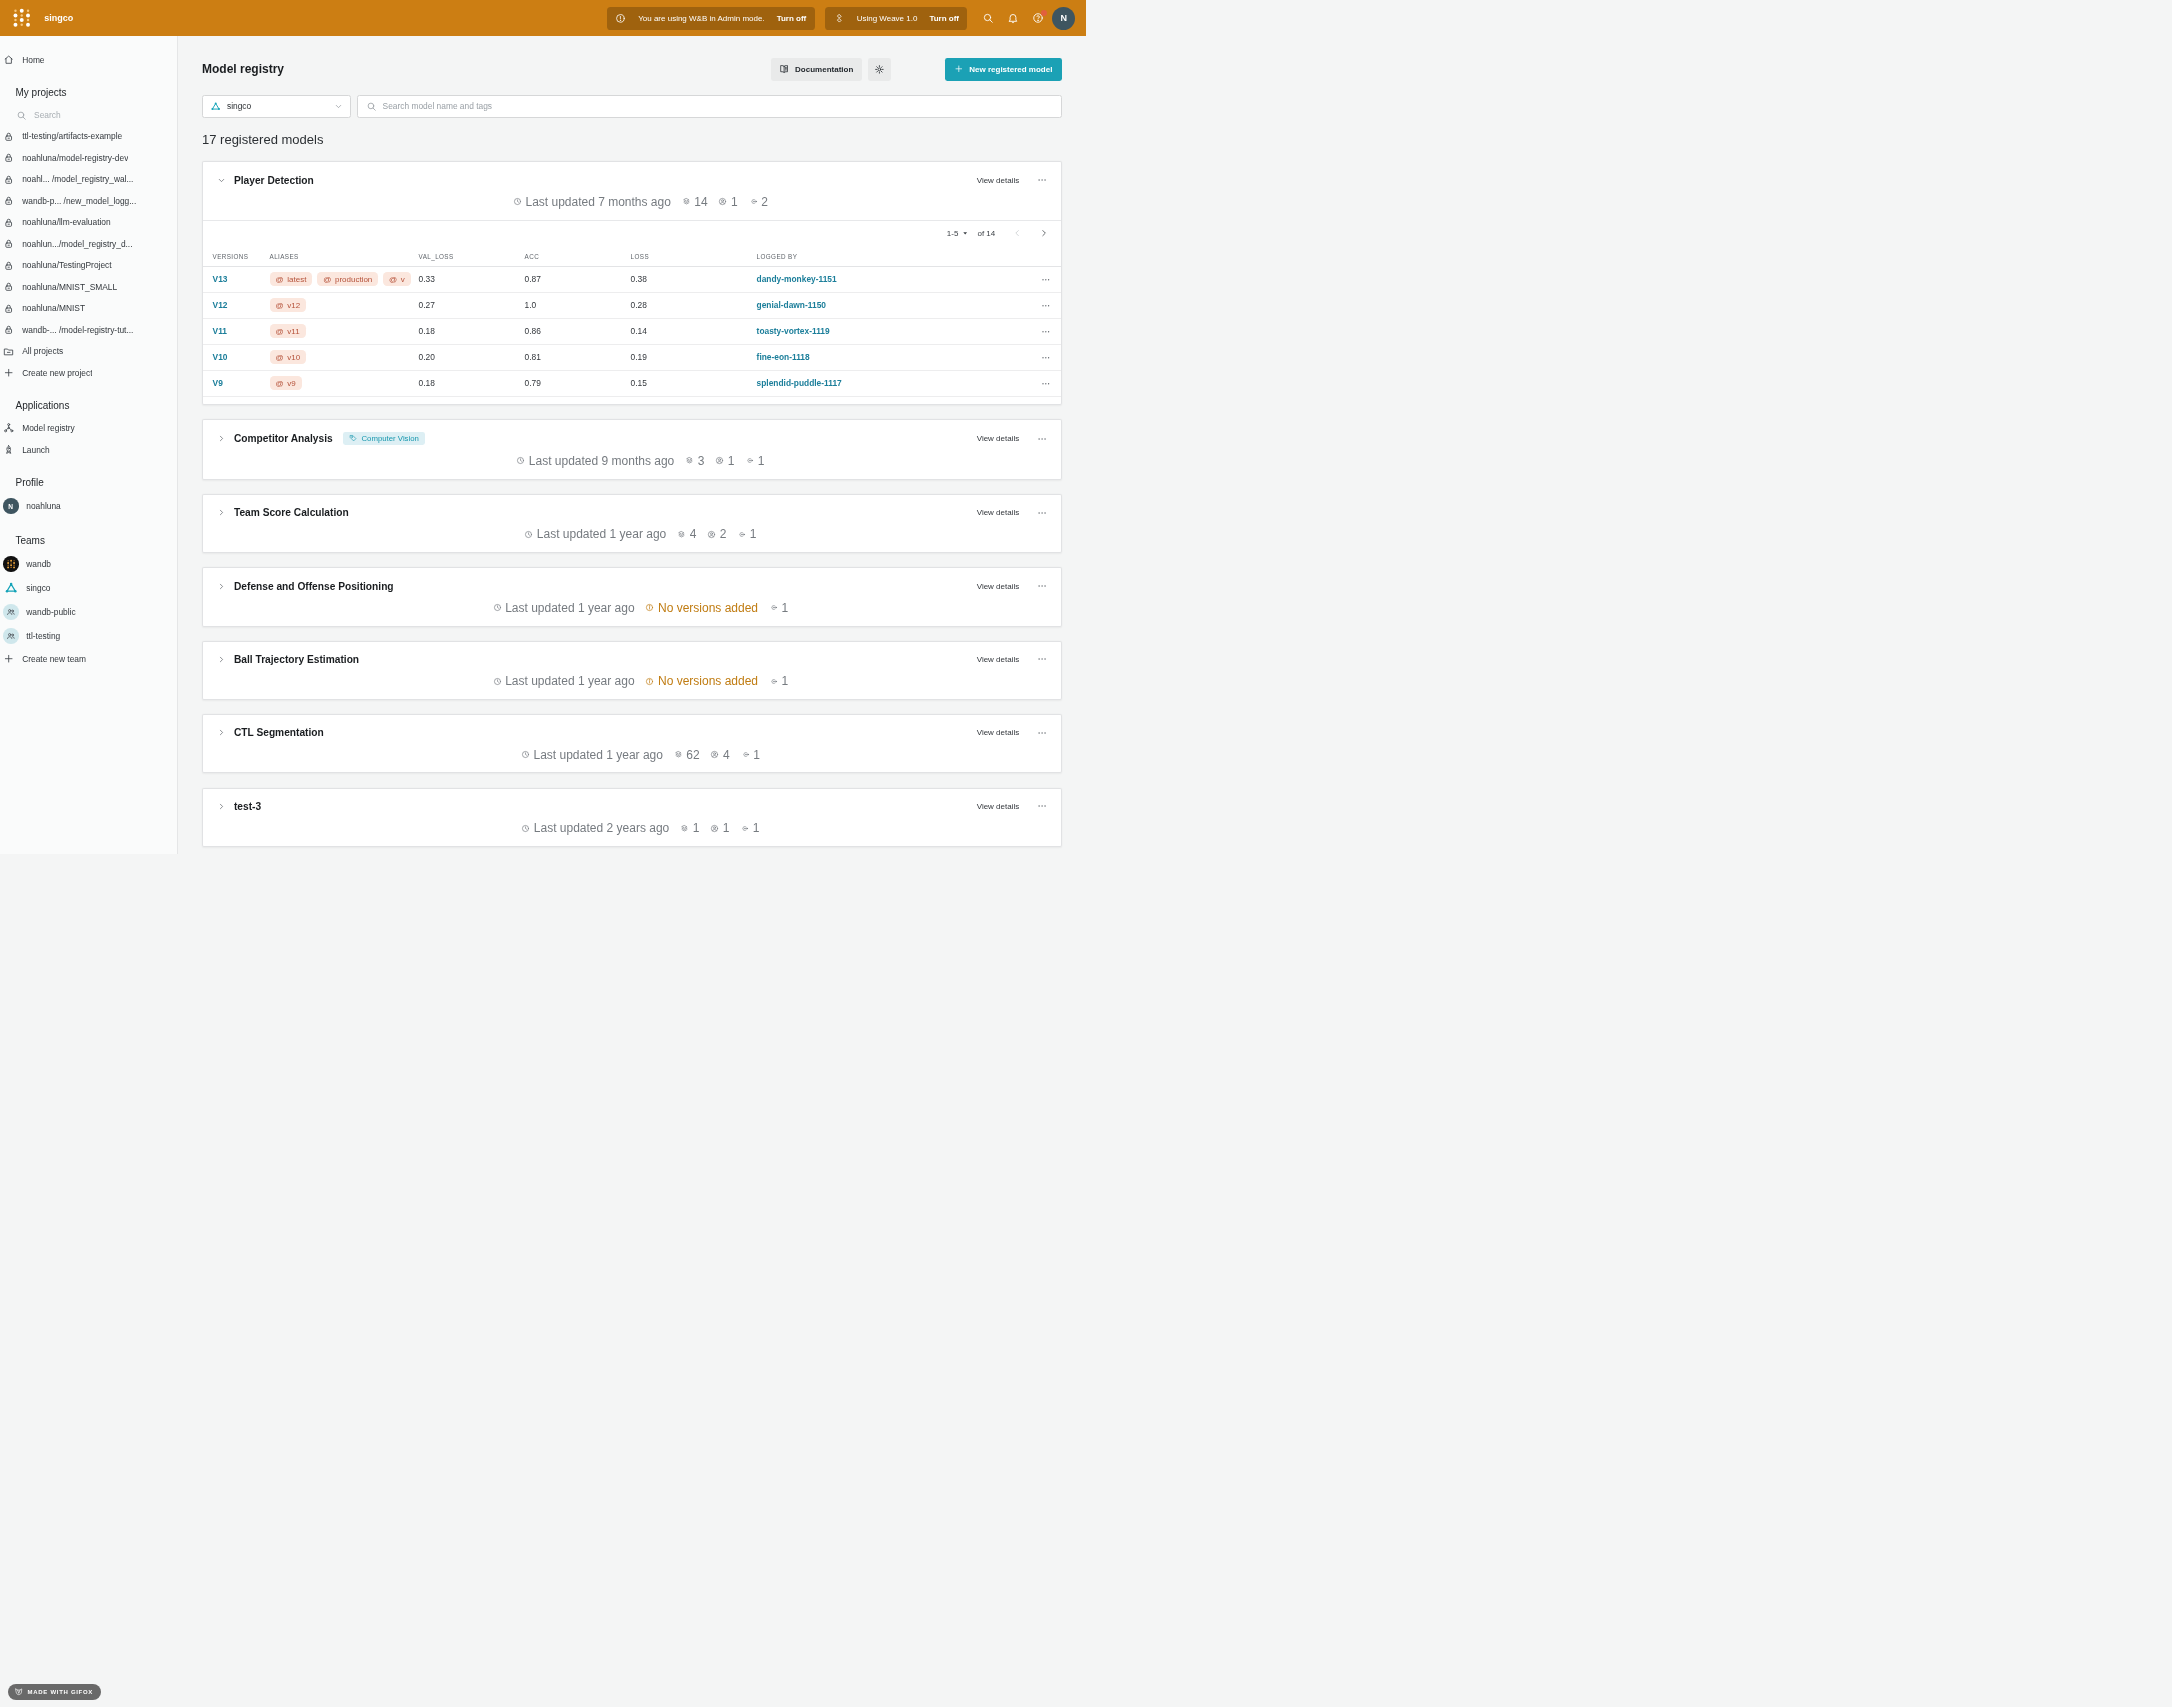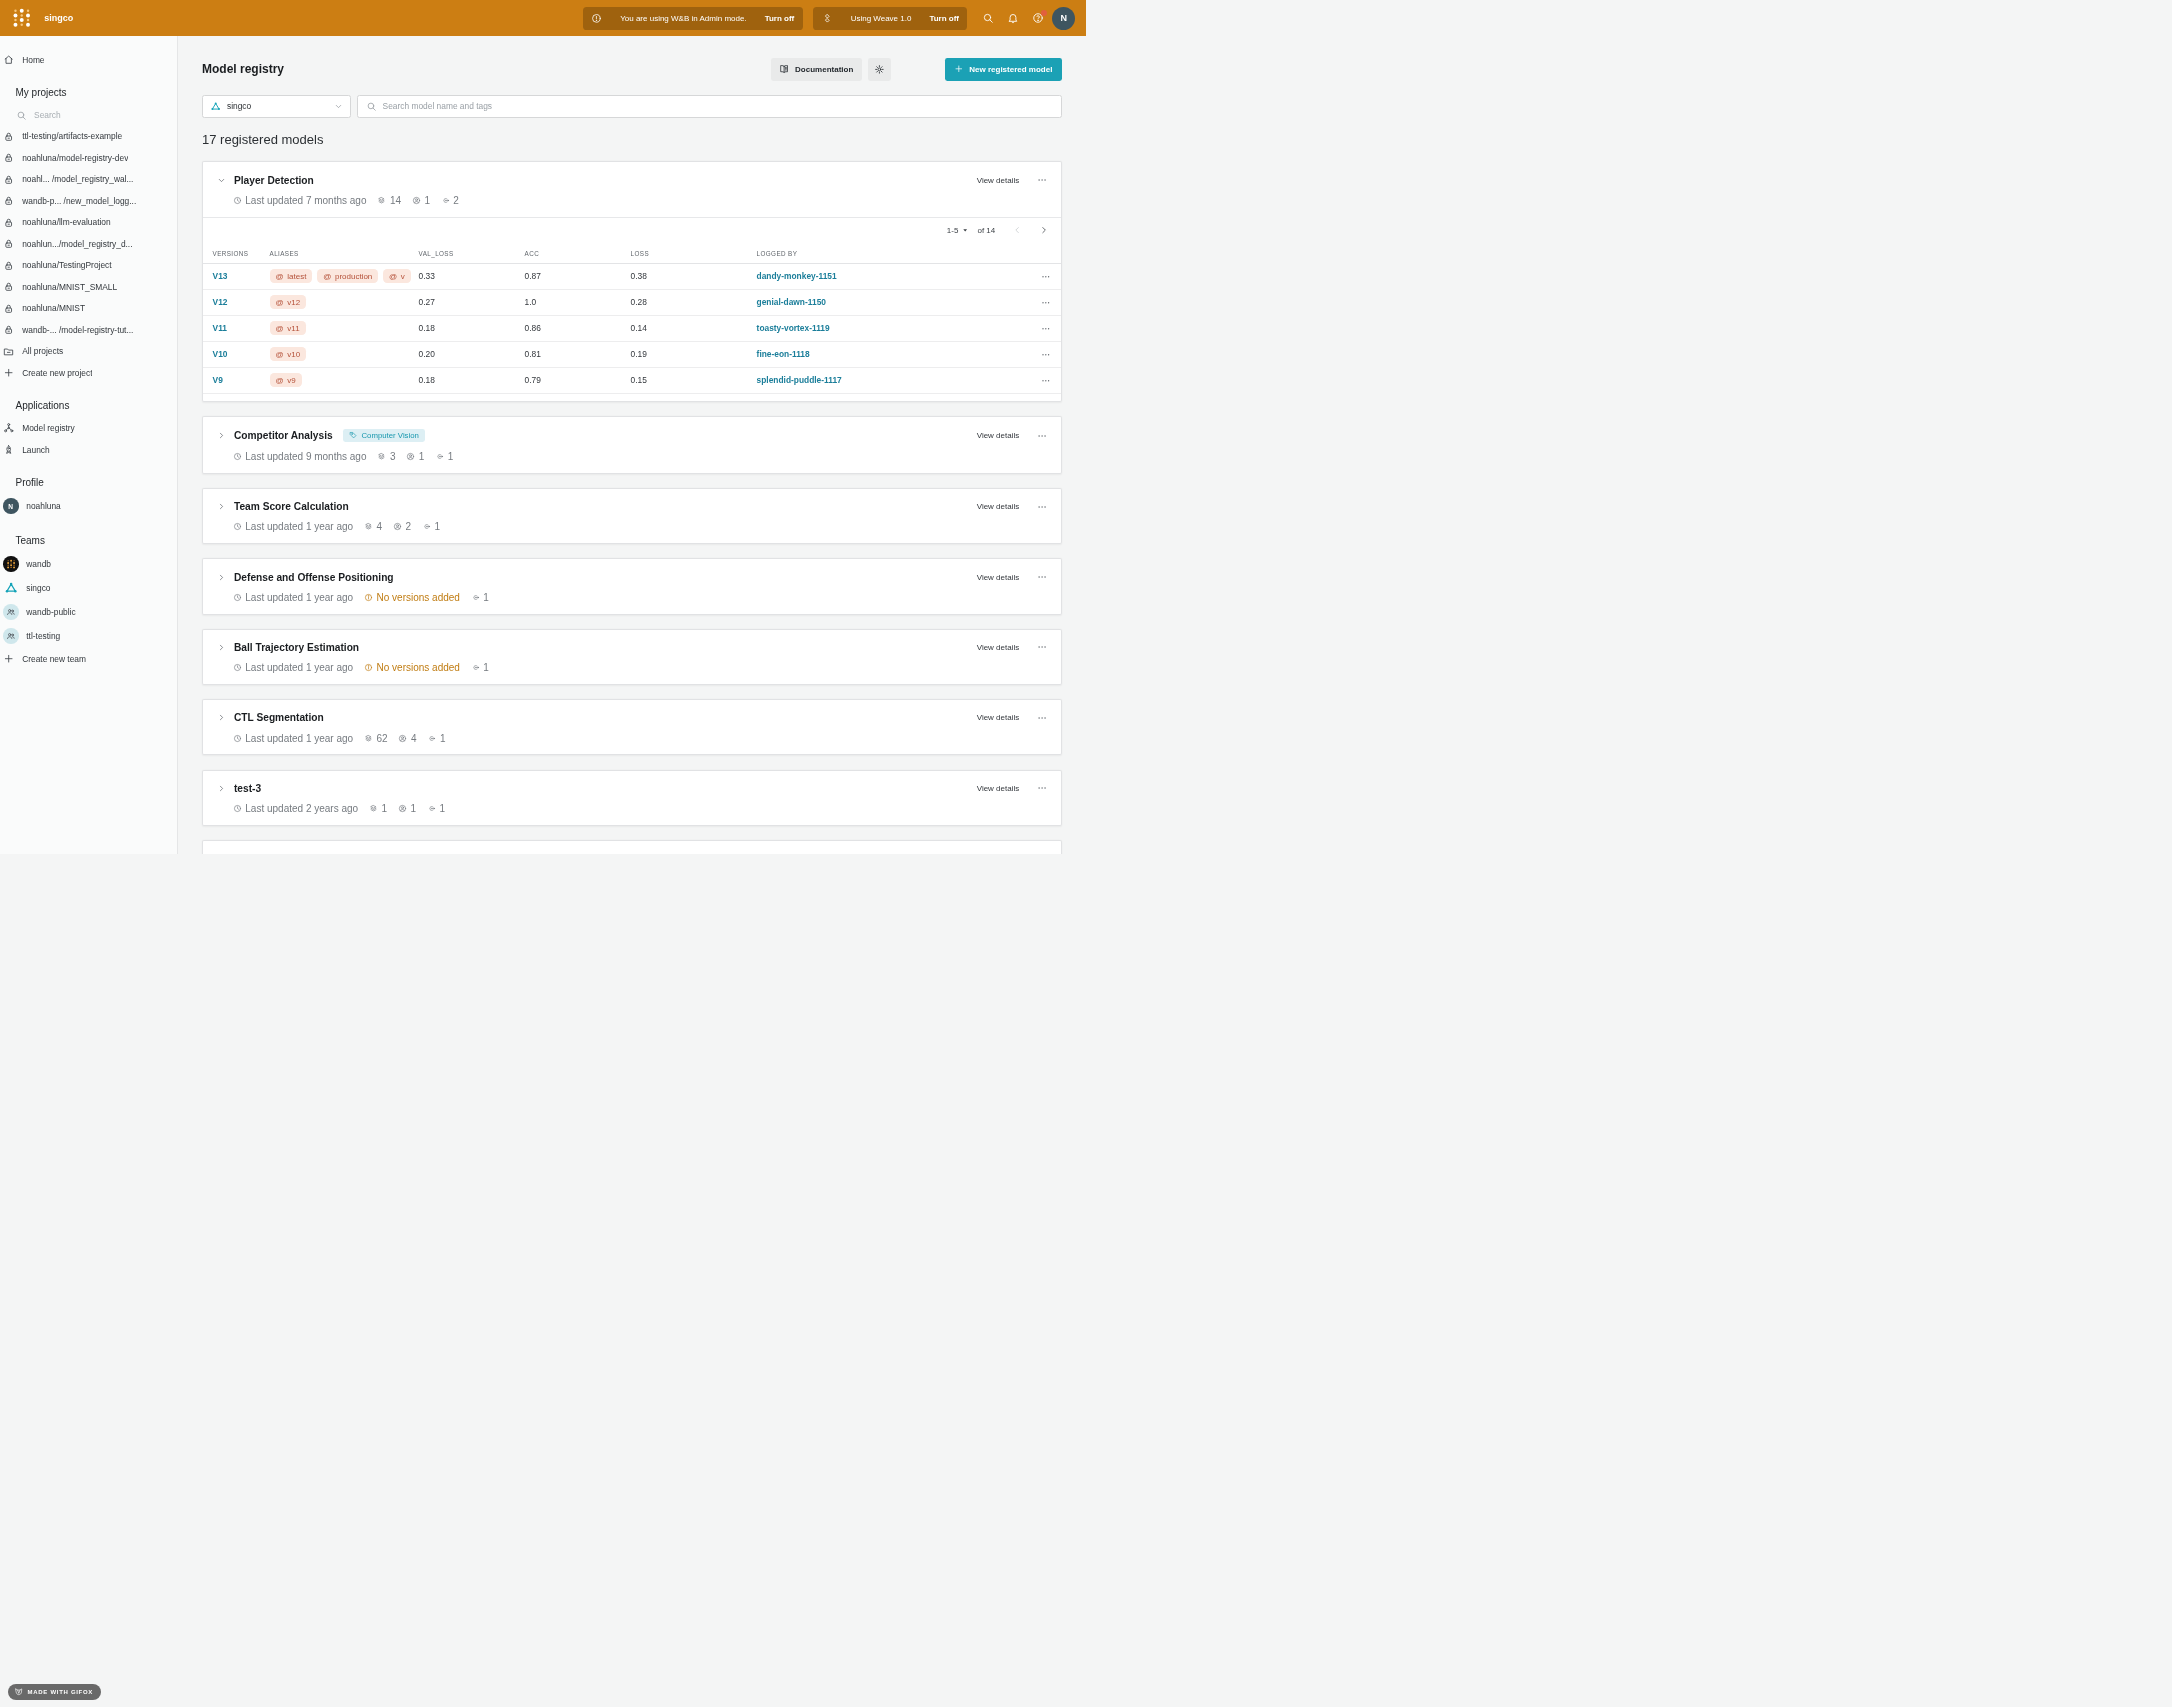--- a/index.html
+++ b/index.html
@@ -16,21 +16,21 @@
   .spacer{flex:1;}
 
   
   .topbar{
     height:36px;background:#cc7e13;display:flex;align-items:center;
     padding:0 10.8px;gap:6px;position:relative;z-index:10;
   }
   .brand{color:#fff;font-size:9px;font-weight:700;margin-left:6px;}
   .banner{
     background:rgba(0,0,0,.22);border-radius:3.6px;height:23px;
-    display:flex;align-items:center;gap:18px;padding:0 8.4px;
+    display:flex;align-items:center;gap:12px;padding:0 8.4px;
     color:#fff;font-size:8px;white-space:nowrap;margin-left:4.8px;
   }
   .banner b{font-weight:700;}
   .top-icons{display:flex;align-items:center;gap:13px;color:#fff;margin:0 2.4px 0 8.4px;}
   .help-wrap{position:relative;display:inline-flex;}
   .help-badge{position:absolute;top:-1.8px;right:-3px;width:6px;height:6px;border-radius:50%;background:#e2603c;}
   .avatar{
     width:23px;height:23px;border-radius:50%;background:#3e5560;color:#fff;
     display:flex;align-items:center;justify-content:center;font-size:9px;font-weight:700;flex:none;
   }
@@ -92,21 +92,21 @@
   .card-head.has-border{border-bottom:0.6px solid #e7e8ea;}
   .title-row{display:flex;align-items:center;gap:6.6px;}
   .expand-toggle{display:inline-flex;color:#565b61;padding:1.2px;}
   .card-title{font-size:10.2px;font-weight:700;color:#1a1d20;}
   .tag-chip{
     display:inline-flex;align-items:center;gap:4.2px;background:#ddeff4;color:#1898ae;
     border-radius:2.4px;padding:2.4px 6px;font-size:7.8px;margin-left:3.6px;cursor:pointer;
   }
   .view-details{font-size:8px;color:#33373c;margin-right:9.6px;}
   .dots-btn{color:#63686e;display:inline-flex;padding:1.2px;}
-  .meta{display:flex;align-items:center;gap:10.8px;margin:8.4px 0 0 16.7px;color:#767b80;font-size:10px;}
+  .meta{display:flex;align-items:center;gap:10.8px;margin:8.4px 0 0 16.7px;color:#767b80;font-size:12px;justify-content:center;}
   .mi{display:inline-flex;align-items:center;gap:3.6px;white-space:nowrap;}
   .mi.warn{color:#c07c12;}
 
   .pager{height:26px;display:flex;align-items:center;justify-content:flex-end;gap:16.7px;padding-right:12px;font-size:8px;color:#3a3f44;}
   .range-btn{display:inline-flex;align-items:center;gap:2.4px;font-size:8px;color:#3a3f44;}
   .pager .gap-sm{margin-left:-8.4px;}
   .page-prev{color:#c7cacd;display:inline-flex;}
   .page-next{color:#3a3f45;display:inline-flex;}
 
   .t-head,.t-row{

